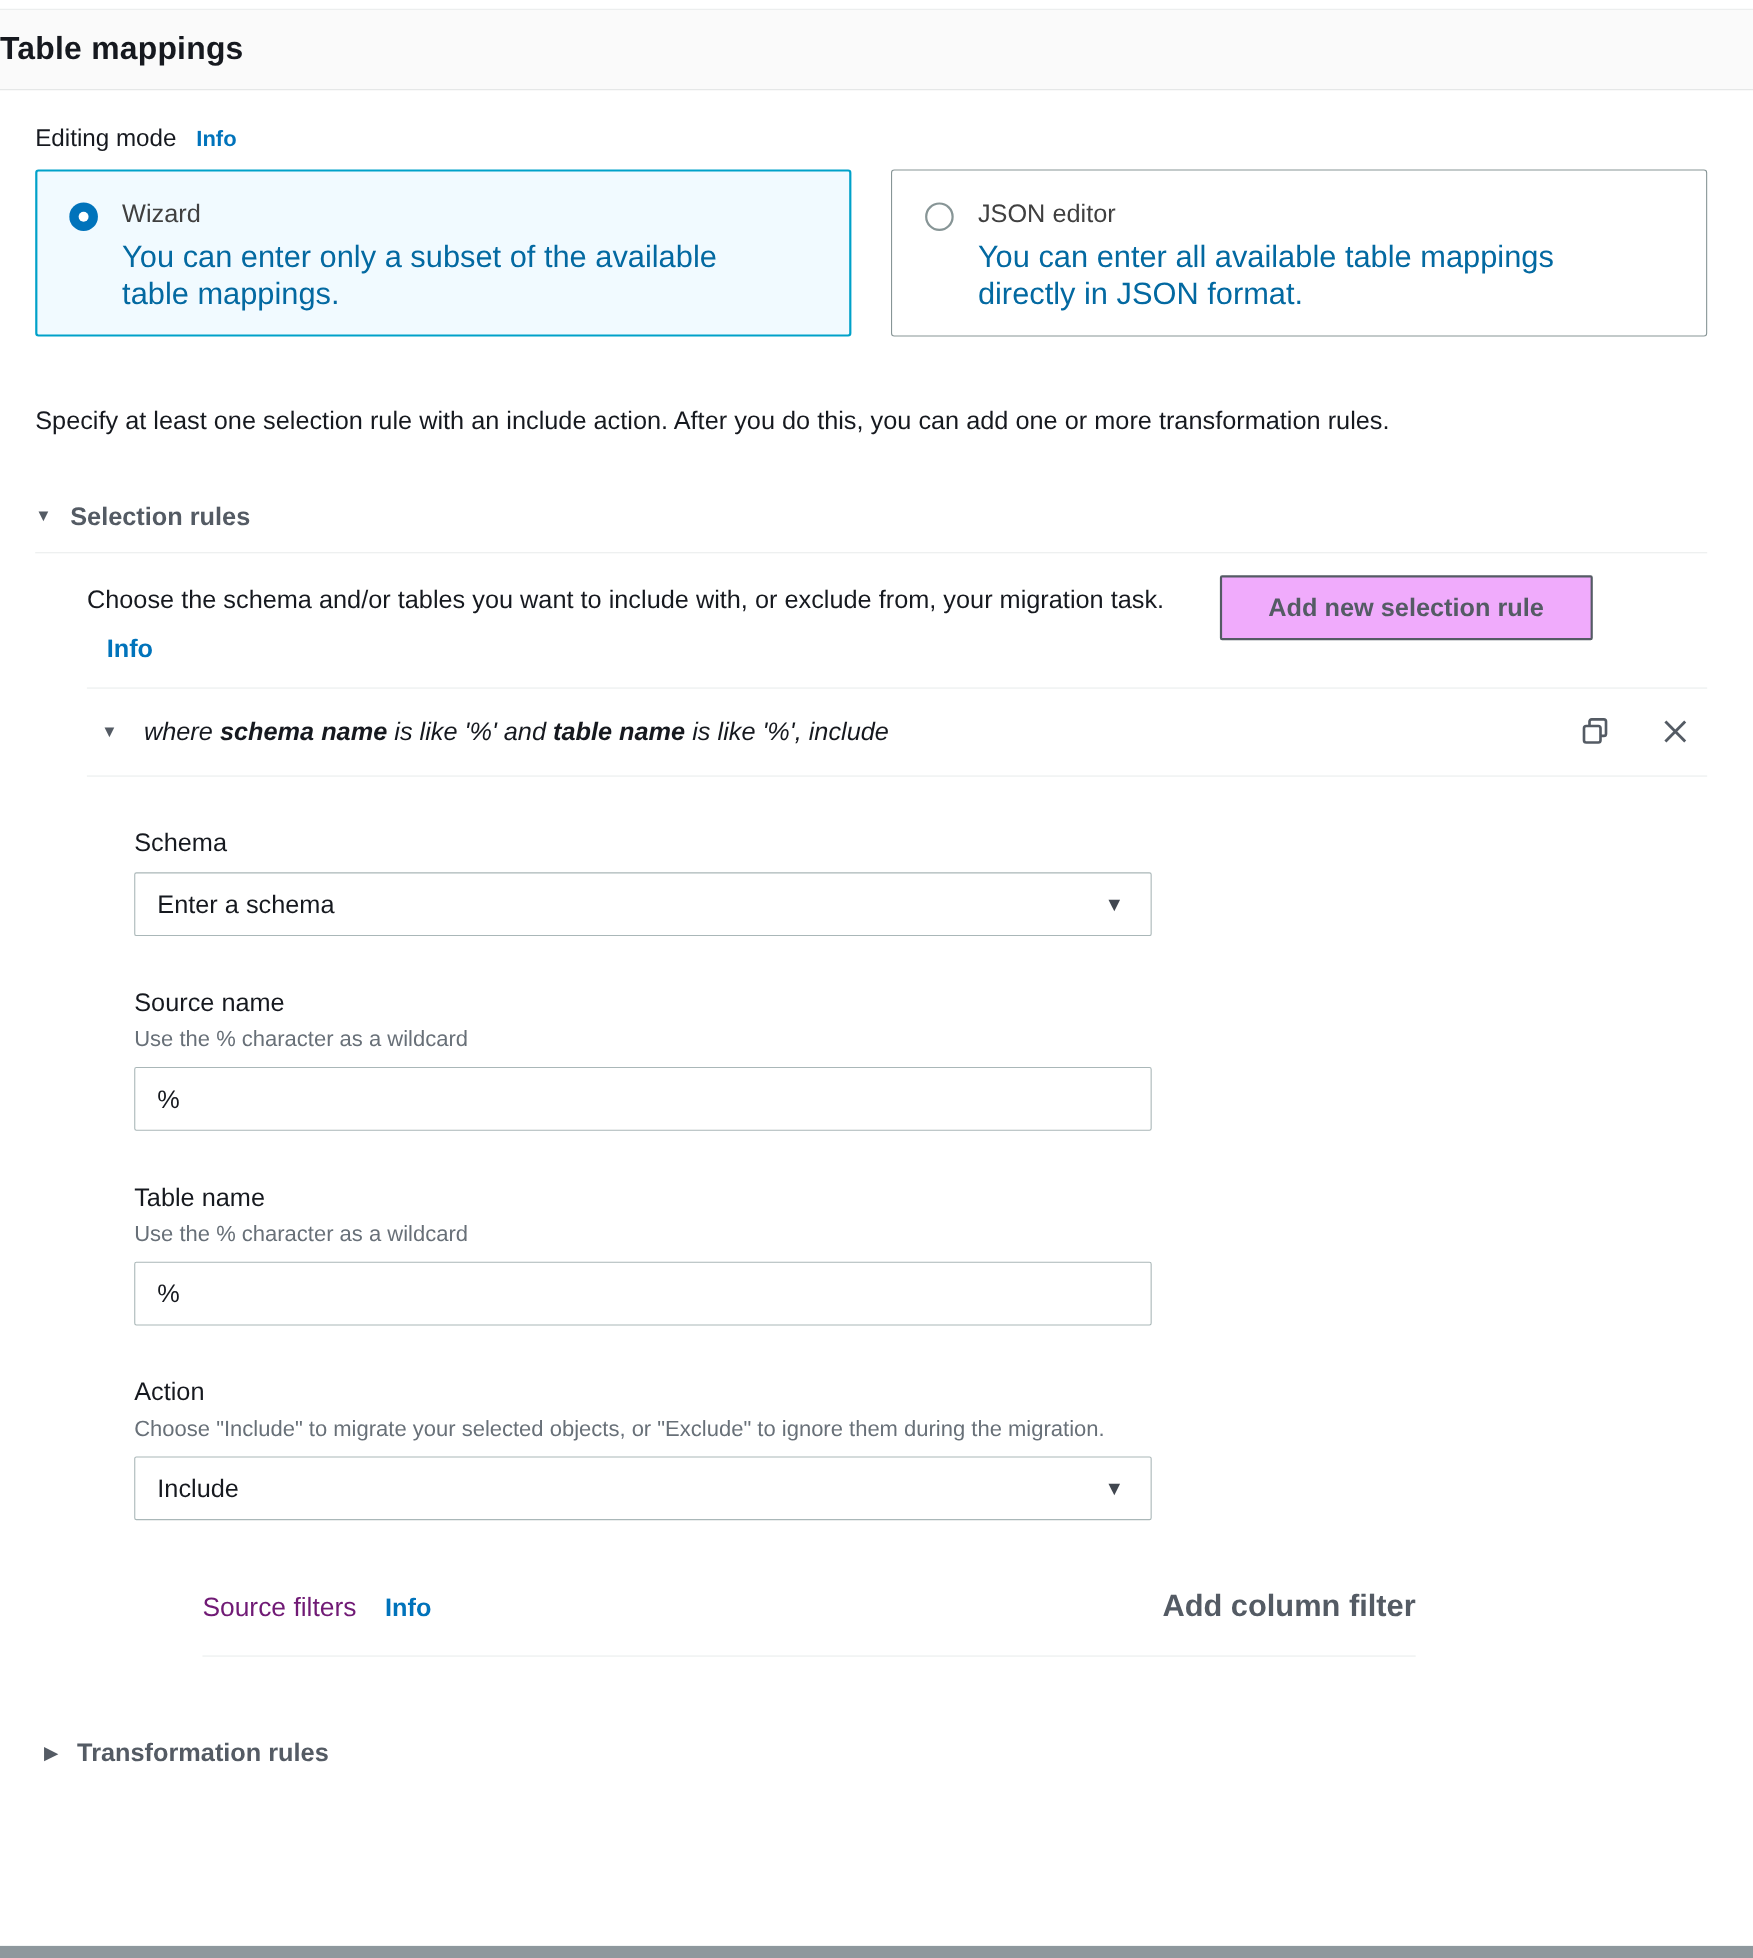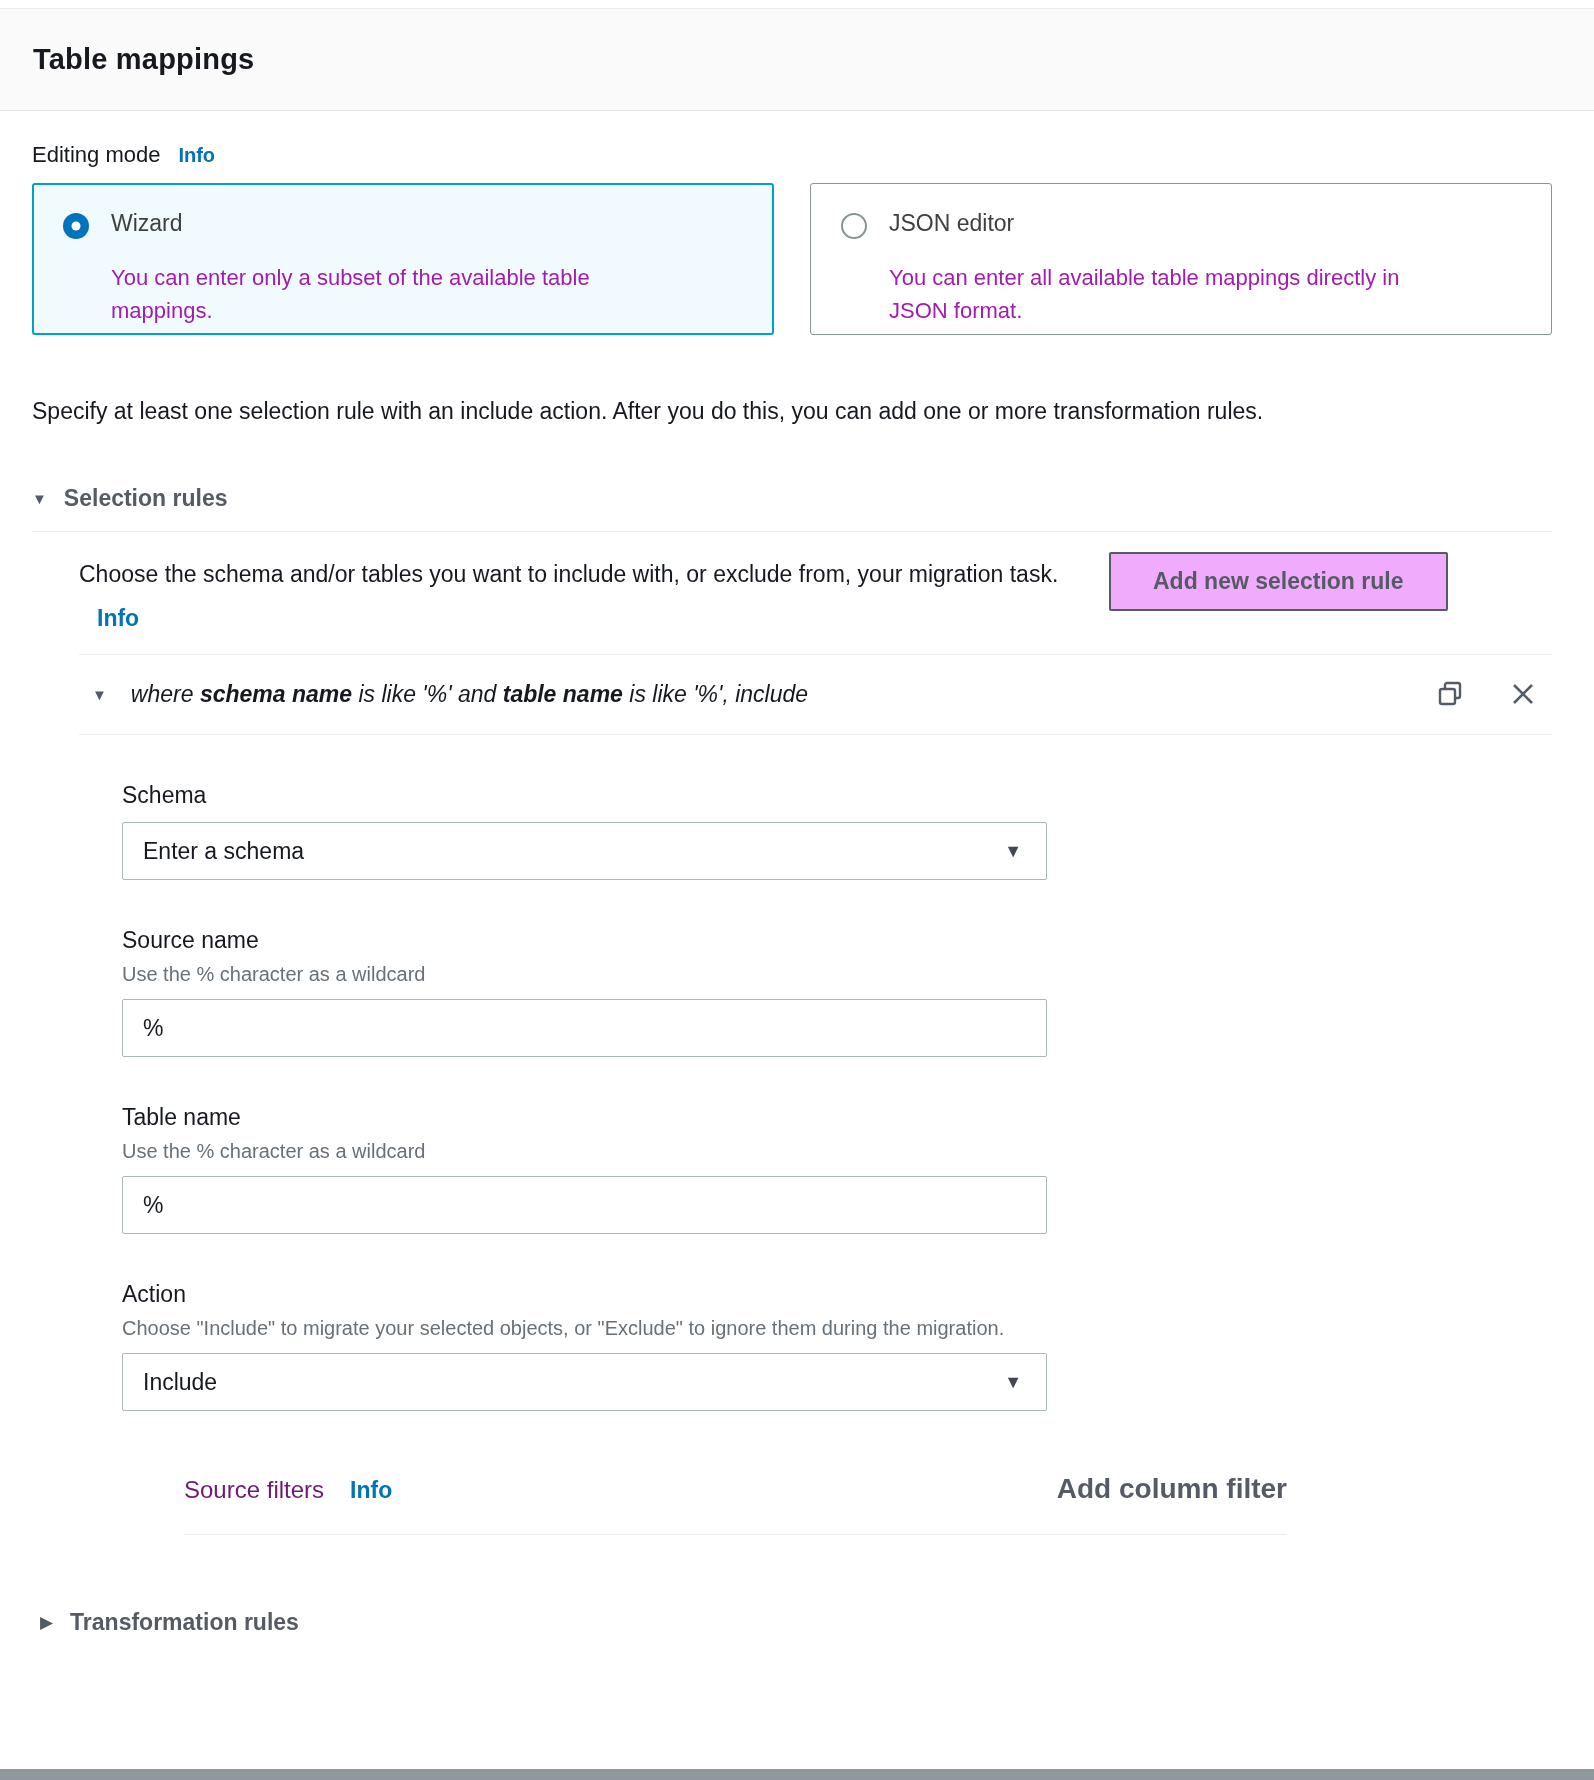--- a/index.html
+++ b/index.html
@@ -8,27 +8,26 @@
     height: 1780px;
     position: relative;
     overflow: hidden;
     background: #ffffff;
     font-family: "Liberation Sans", sans-serif;
     color: #16191f;
   }
   
   .page-header {
     margin-top: 8px;
-    height: 103px;
+    height: 74px;
     background: #fafafa;
     border-top: 1px solid #eaeded;
     border-bottom: 1px solid #e3e5e5;
     display: flex;
     align-items: center;
-    padding-left: 33px;
   }
   .page-header h1 { font-size: 29px; font-weight: 700; color: #16191f; letter-spacing: 0.2px; }
 
   .content { padding: 0 42px 0 32px; }
 
   
   .editing-row { margin-top: 31px; display: flex; align-items: baseline; }
   .editing-row .lbl { font-size: 22px; color: #16191f; }
   .info-link { font-size: 20px; font-weight: 700; color: #0073bb; margin-left: 18px; cursor: pointer; }
 
@@ -51,21 +50,21 @@
   }
   .radio.on { background: #0073bb; }
   .radio.on::after {
     content: ""; position: absolute; left: 50%; top: 50%;
     width: 9px; height: 9px; border-radius: 50%;
     background: #ffffff; transform: translate(-50%,-50%);
   }
   .radio.off { background: #ffffff; border: 2px solid #879596; }
   .card-body { margin-left: 22px; }
   .card-title { font-size: 23px; color: #404040; }
-  .card-desc { margin-top: 24px; font-size: 22px; line-height: 33px; color: #a21caf; max-width: 560px; }
+  .card-desc { margin-top: 9px; font-size: 28px; line-height: 33px; color: #0369a1; max-width: 560px; }
 
   
   .intro { margin-top: 54px; font-size: 23px; line-height: 44px; color: #16191f; max-width: 1330px; }
 
   
   .section-head { margin-top: 52px; display: flex; align-items: center; cursor: pointer; }
   .caret { font-size: 15px; color: #545b64; line-height: 1; }
   .caret.big { font-size: 17px; }
   .section-title { margin-left: 17px; font-size: 23px; font-weight: 700; color: #545b64; }
   .divider { border: none; border-top: 1px solid #eaeded; height: 0; margin-top: 19px; }

